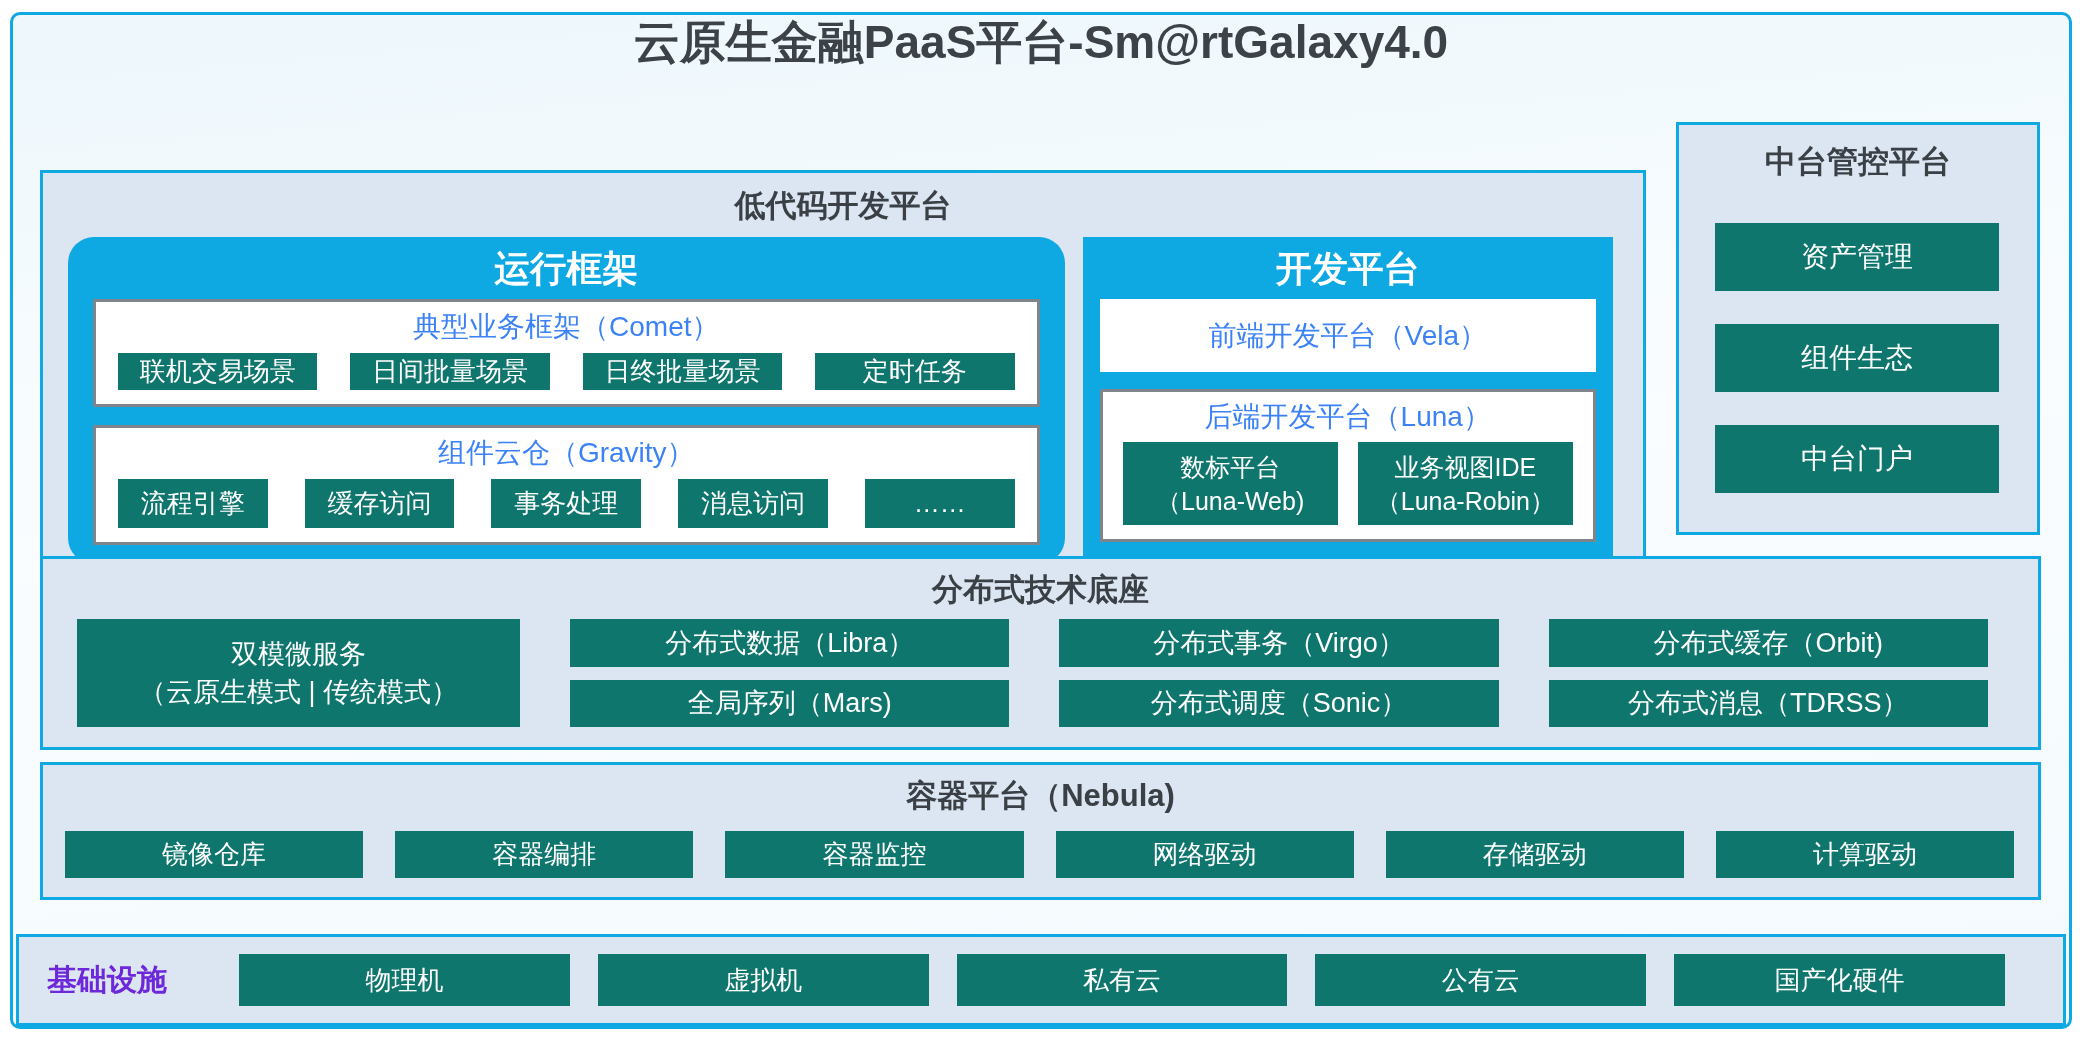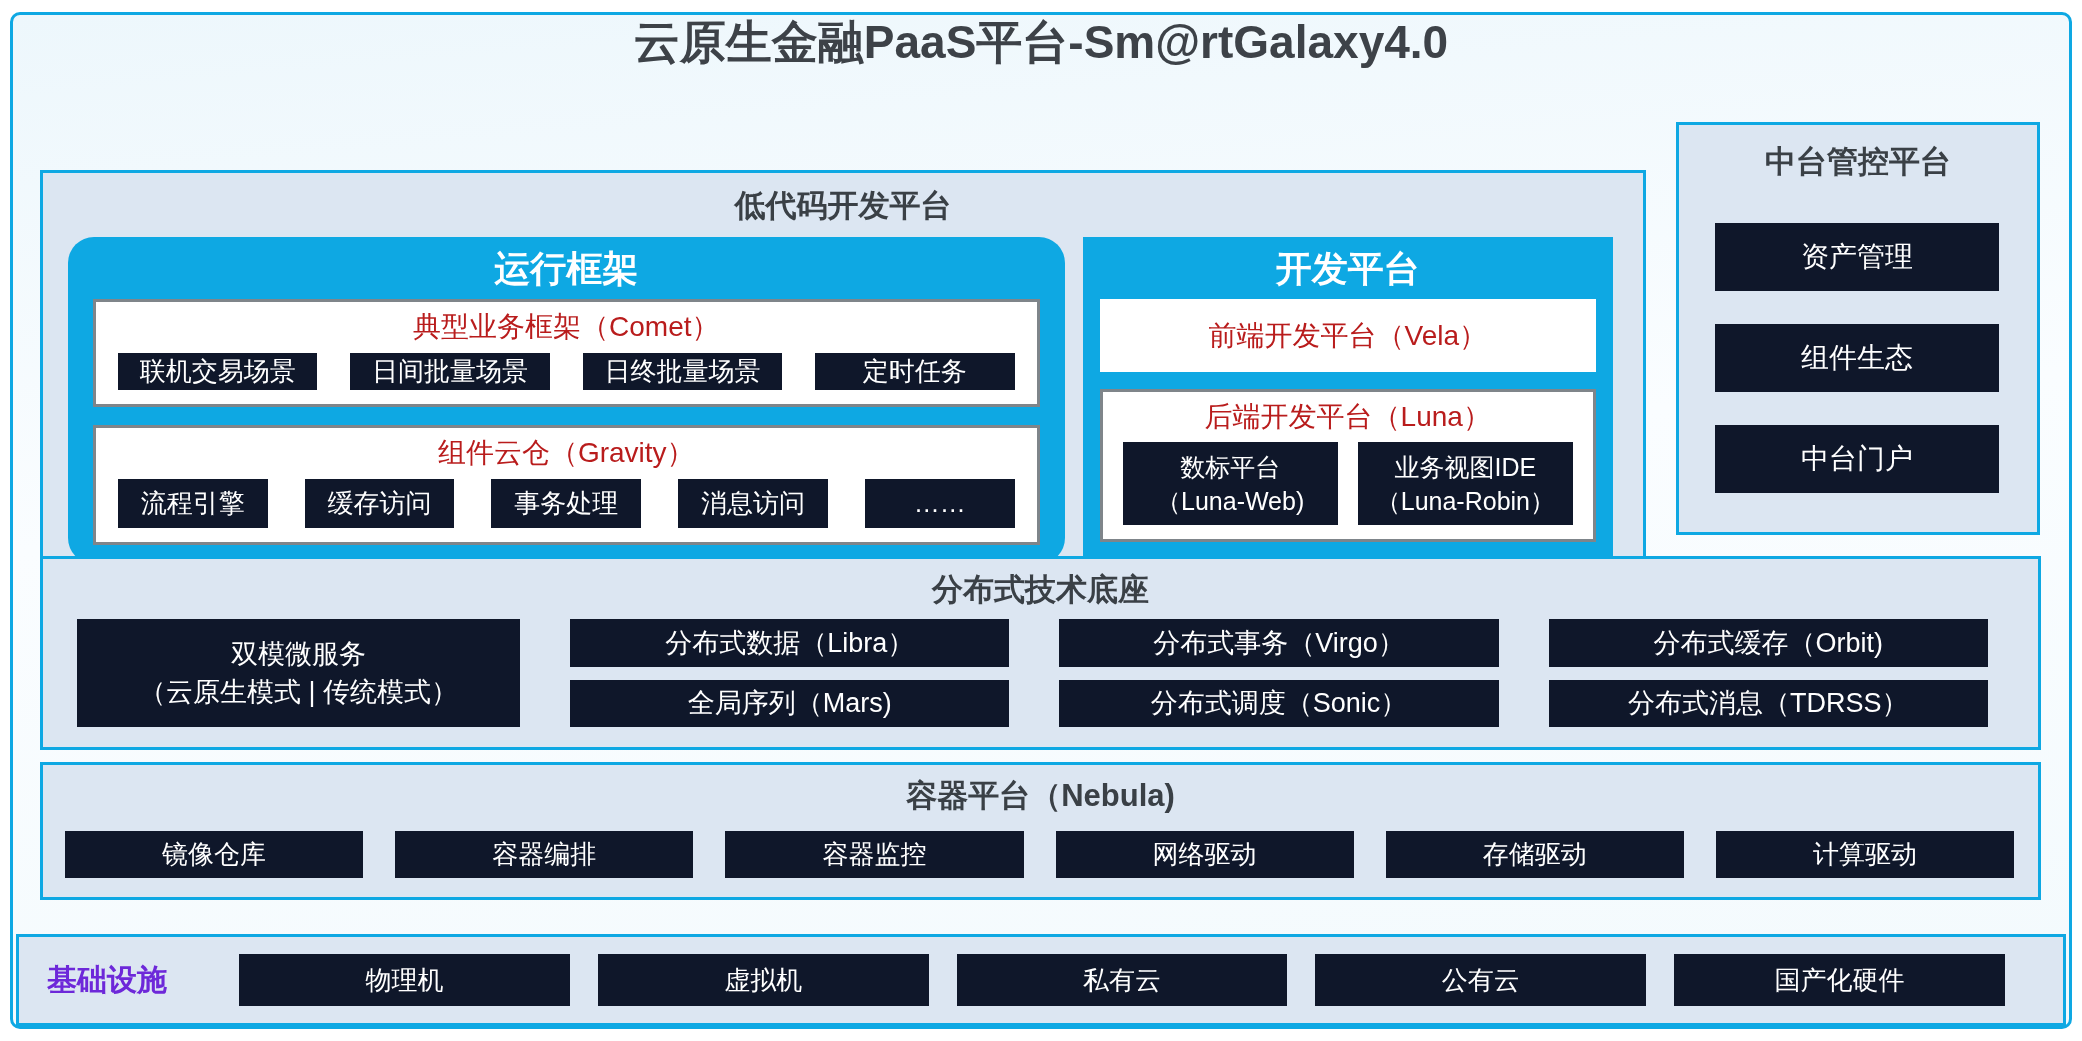--- a/index.html
+++ b/index.html
@@ -17,36 +17,36 @@
   .title {
     position:absolute; left:0; top:12px; width:100%;
     text-align:center; font-size:46px; font-weight:700; color:#3d4248;
   }
   .sec {
     position:absolute; box-sizing:border-box;
     background:#dce6f2; border:3px solid #0ea8e3;
   }
   .sec-header { text-align:center; font-weight:700; color:#3a4046; font-size:31px; }
   .blue-btn {
-    background:#0f172a; color:#ffffff; display:flex;
+    background:#0f766e; color:#ffffff; display:flex;
     align-items:center; justify-content:center; text-align:center;
   }
   .two-line { flex-direction:column; }
 
   
   .sec-lowcode { left:40px; top:122px; width:1606px; height:413px;margin-top:48px; }
   .sec-lowcode .sec-header { padding-top:12px; }
   .lowcode-body { position:absolute; left:25px; right:30px; top:64px; bottom:16px; display:flex; gap:18px; }
   .blue-panel { background:#0ea8e3; position:relative; box-sizing:border-box; padding:0 25px; }
   .panel-runtime { flex:0 0 64.5%;border-radius:26px; }
   .panel-dev { flex:1 1 auto; padding:0 17px; }
   .panel-header { color:#fff; font-size:36px; font-weight:700; text-align:center; height:62px; line-height:64px; }
   .white-box { background:#ffffff; box-sizing:border-box; display:flex; flex-direction:column; }
   .bordered { border:3px solid #7f858a; }
-  .box-title { font-size:28px; color:#b91c1c; text-align:center; line-height:38px; padding-top:6px; }
+  .box-title { font-size:28px; color:#3b82f6; text-align:center; line-height:38px; padding-top:6px; }
   .btn-row { display:flex; flex:1; margin:7px 22px 14px; }
   .btn-row .blue-btn { flex:1; font-size:26px; }
   .box-comet { height:108px; margin-bottom:18px; }
   .box-comet .btn-row { gap:33px; }
   .box-gravity { height:120px; }
   .box-gravity .btn-row { gap:37px; }
   .box-vela { height:73px; margin-bottom:17px; justify-content:center; }
   .box-vela .box-title { padding-top:0; }
   .box-luna { height:153px; }
   .box-luna .btn-row { gap:20px; margin:6px 20px 14px; }

